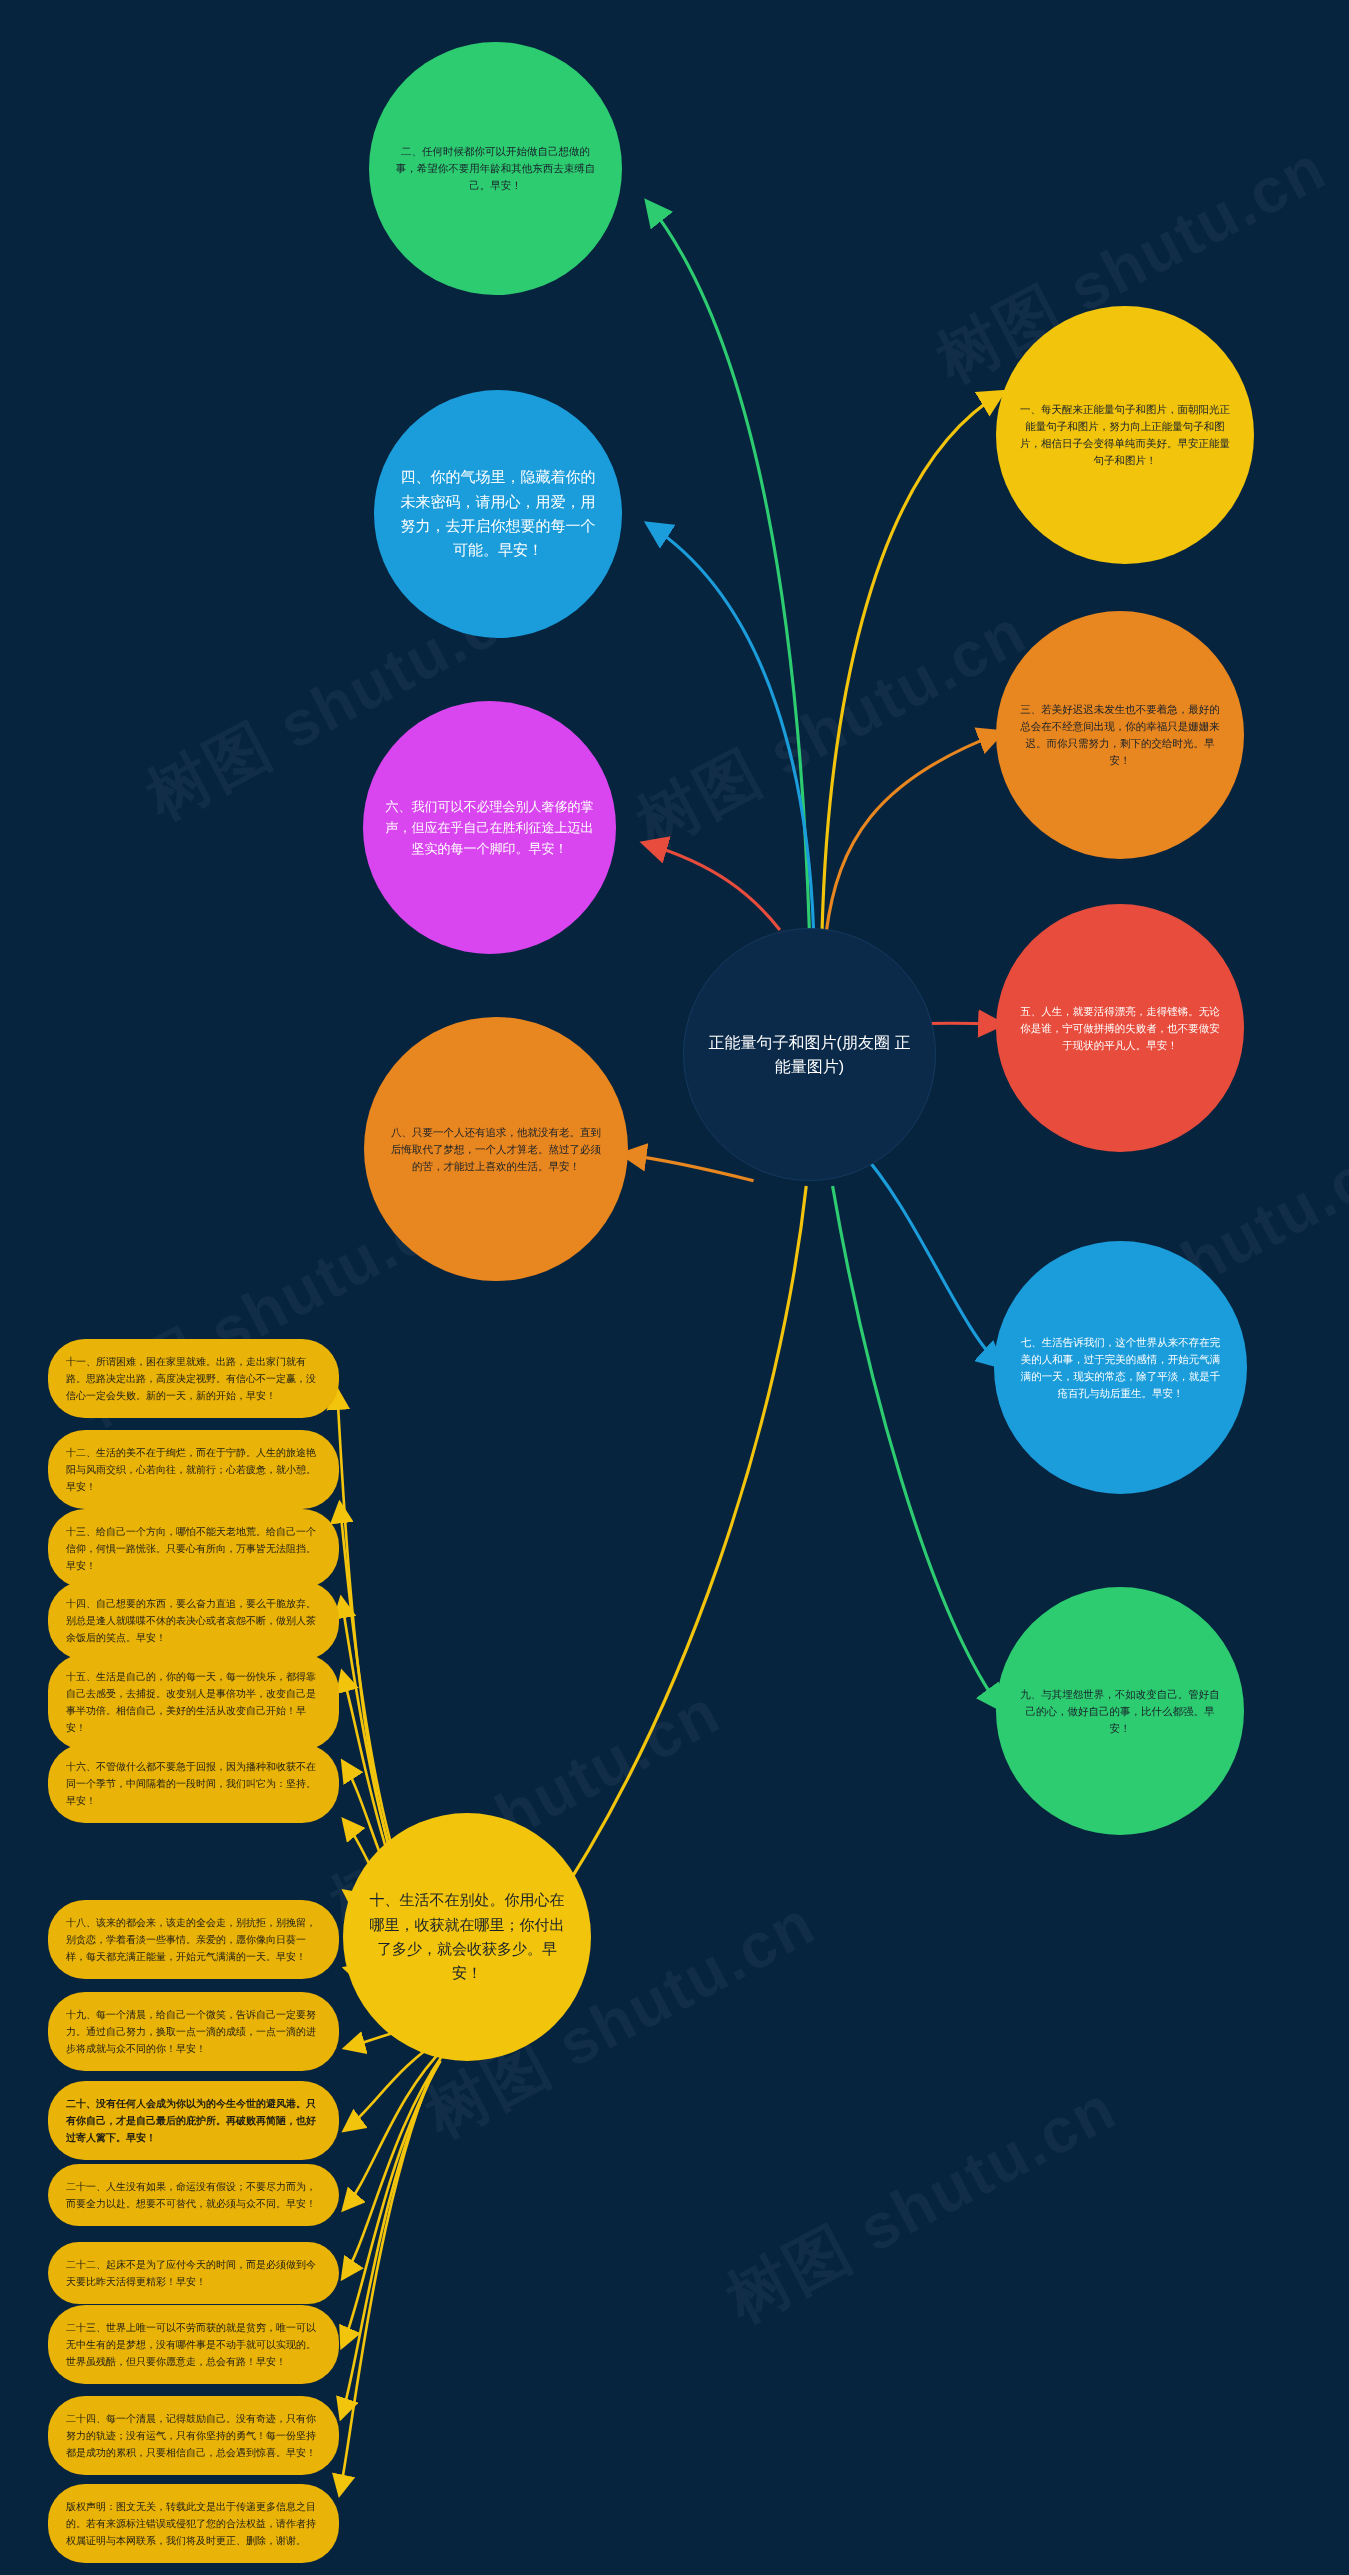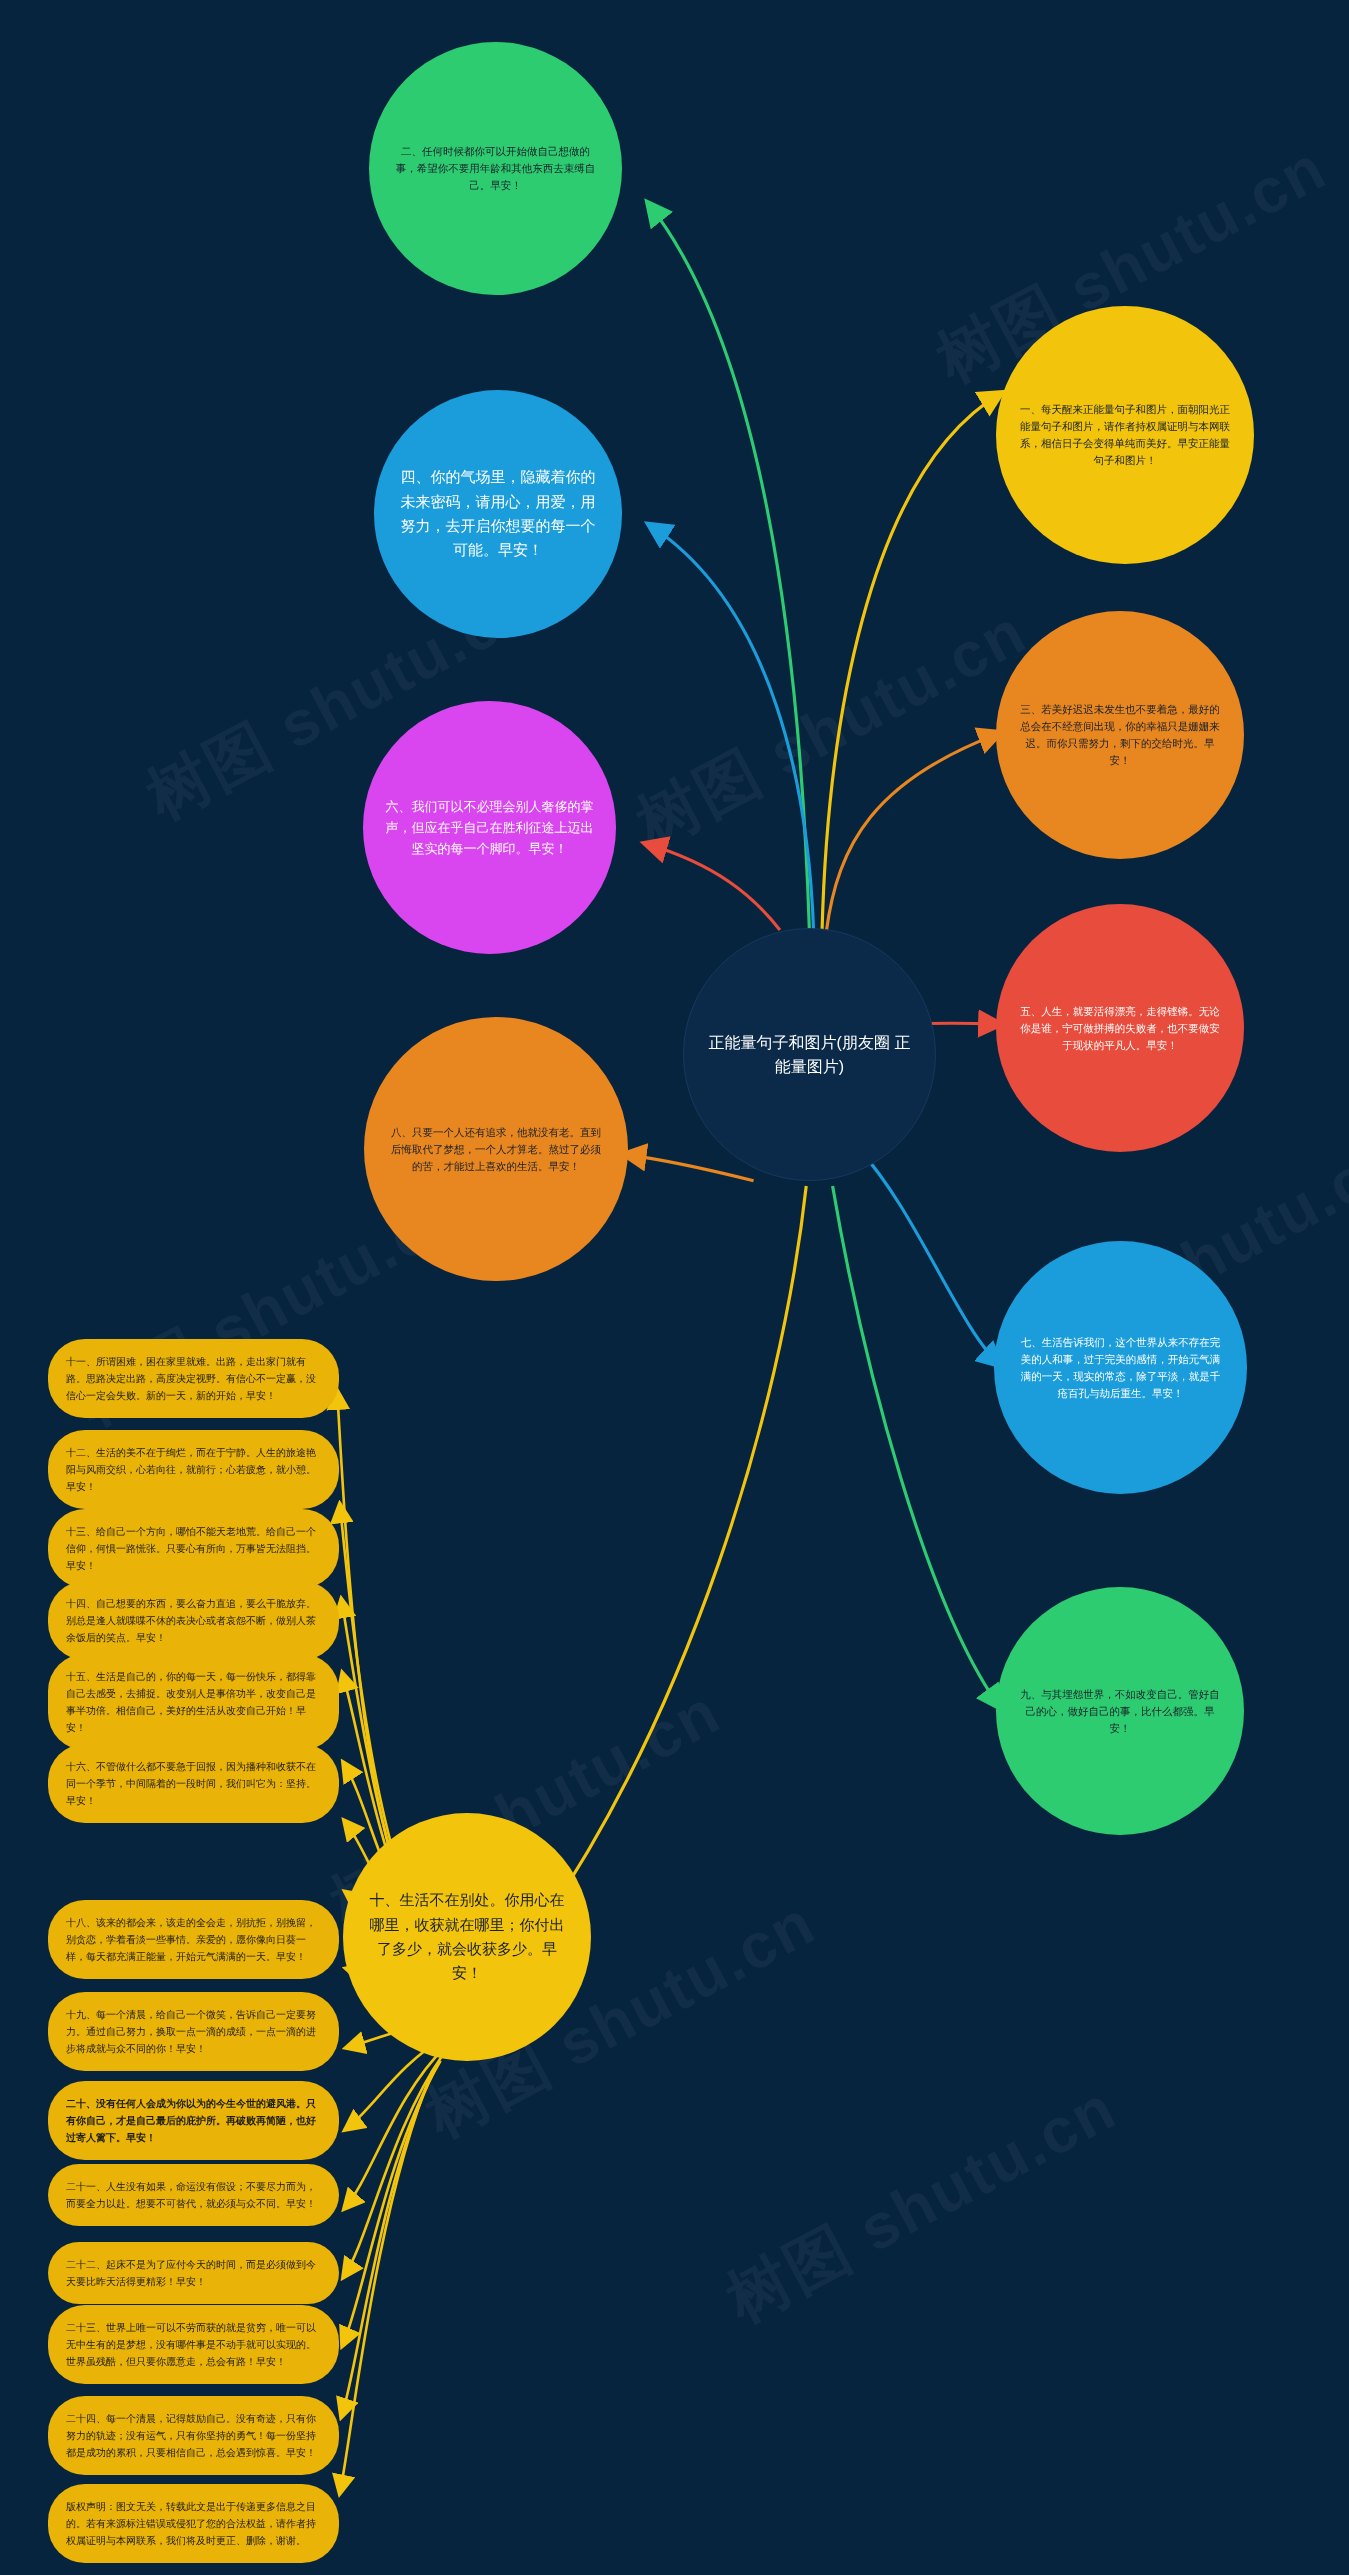--- a/index.html
+++ b/index.html
@@ -145,21 +145,21 @@
 
   <div class="circle light-text" style="left:363px; top:701px; width:253px; height:253px; background:#d946ef; font-size:13px;">
     <span class="txt">六、我们可以不必理会别人奢侈的掌声，但应在乎自己在胜利征途上迈出坚实的每一个脚印。早安！</span>
   </div>
 
   <div class="circle dark-text" style="left:364px; top:1017px; width:264px; height:264px; background:#e8861f; font-size:10.5px;">
     <span class="txt">八、只要一个人还有追求，他就没有老。直到后悔取代了梦想，一个人才算老。熬过了必须的苦，才能过上喜欢的生活。早安！</span>
   </div>
 
   <div class="circle dark-text" style="left:996px; top:306px; width:258px; height:258px; background:#f2c40c; font-size:10.5px;">
-    <span class="txt">一、每天醒来正能量句子和图片，面朝阳光正能量句子和图片，请作者持权属证明与本网联系，相信日子会变得单纯而美好。早安正能量句子和图片！</span>
+    <span class="txt">一、每天醒来正能量句子和图片，面朝阳光正能量句子和图片，努力向上正能量句子和图片，相信日子会变得单纯而美好。早安正能量句子和图片！</span>
   </div>
 
   <div class="circle dark-text" style="left:996px; top:611px; width:248px; height:248px; background:#e8861f; font-size:10.5px;">
     <span class="txt">三、若美好迟迟未发生也不要着急，最好的总会在不经意间出现，你的幸福只是姗姗来迟。而你只需努力，剩下的交给时光。早安！</span>
   </div>
 
   <div class="circle light-text" style="left:996px; top:904px; width:248px; height:248px; background:#e74c3c; font-size:10.5px;">
     <span class="txt">五、人生，就要活得漂亮，走得铿锵。无论你是谁，宁可做拼搏的失败者，也不要做安于现状的平凡人。早安！</span>
   </div>
 

